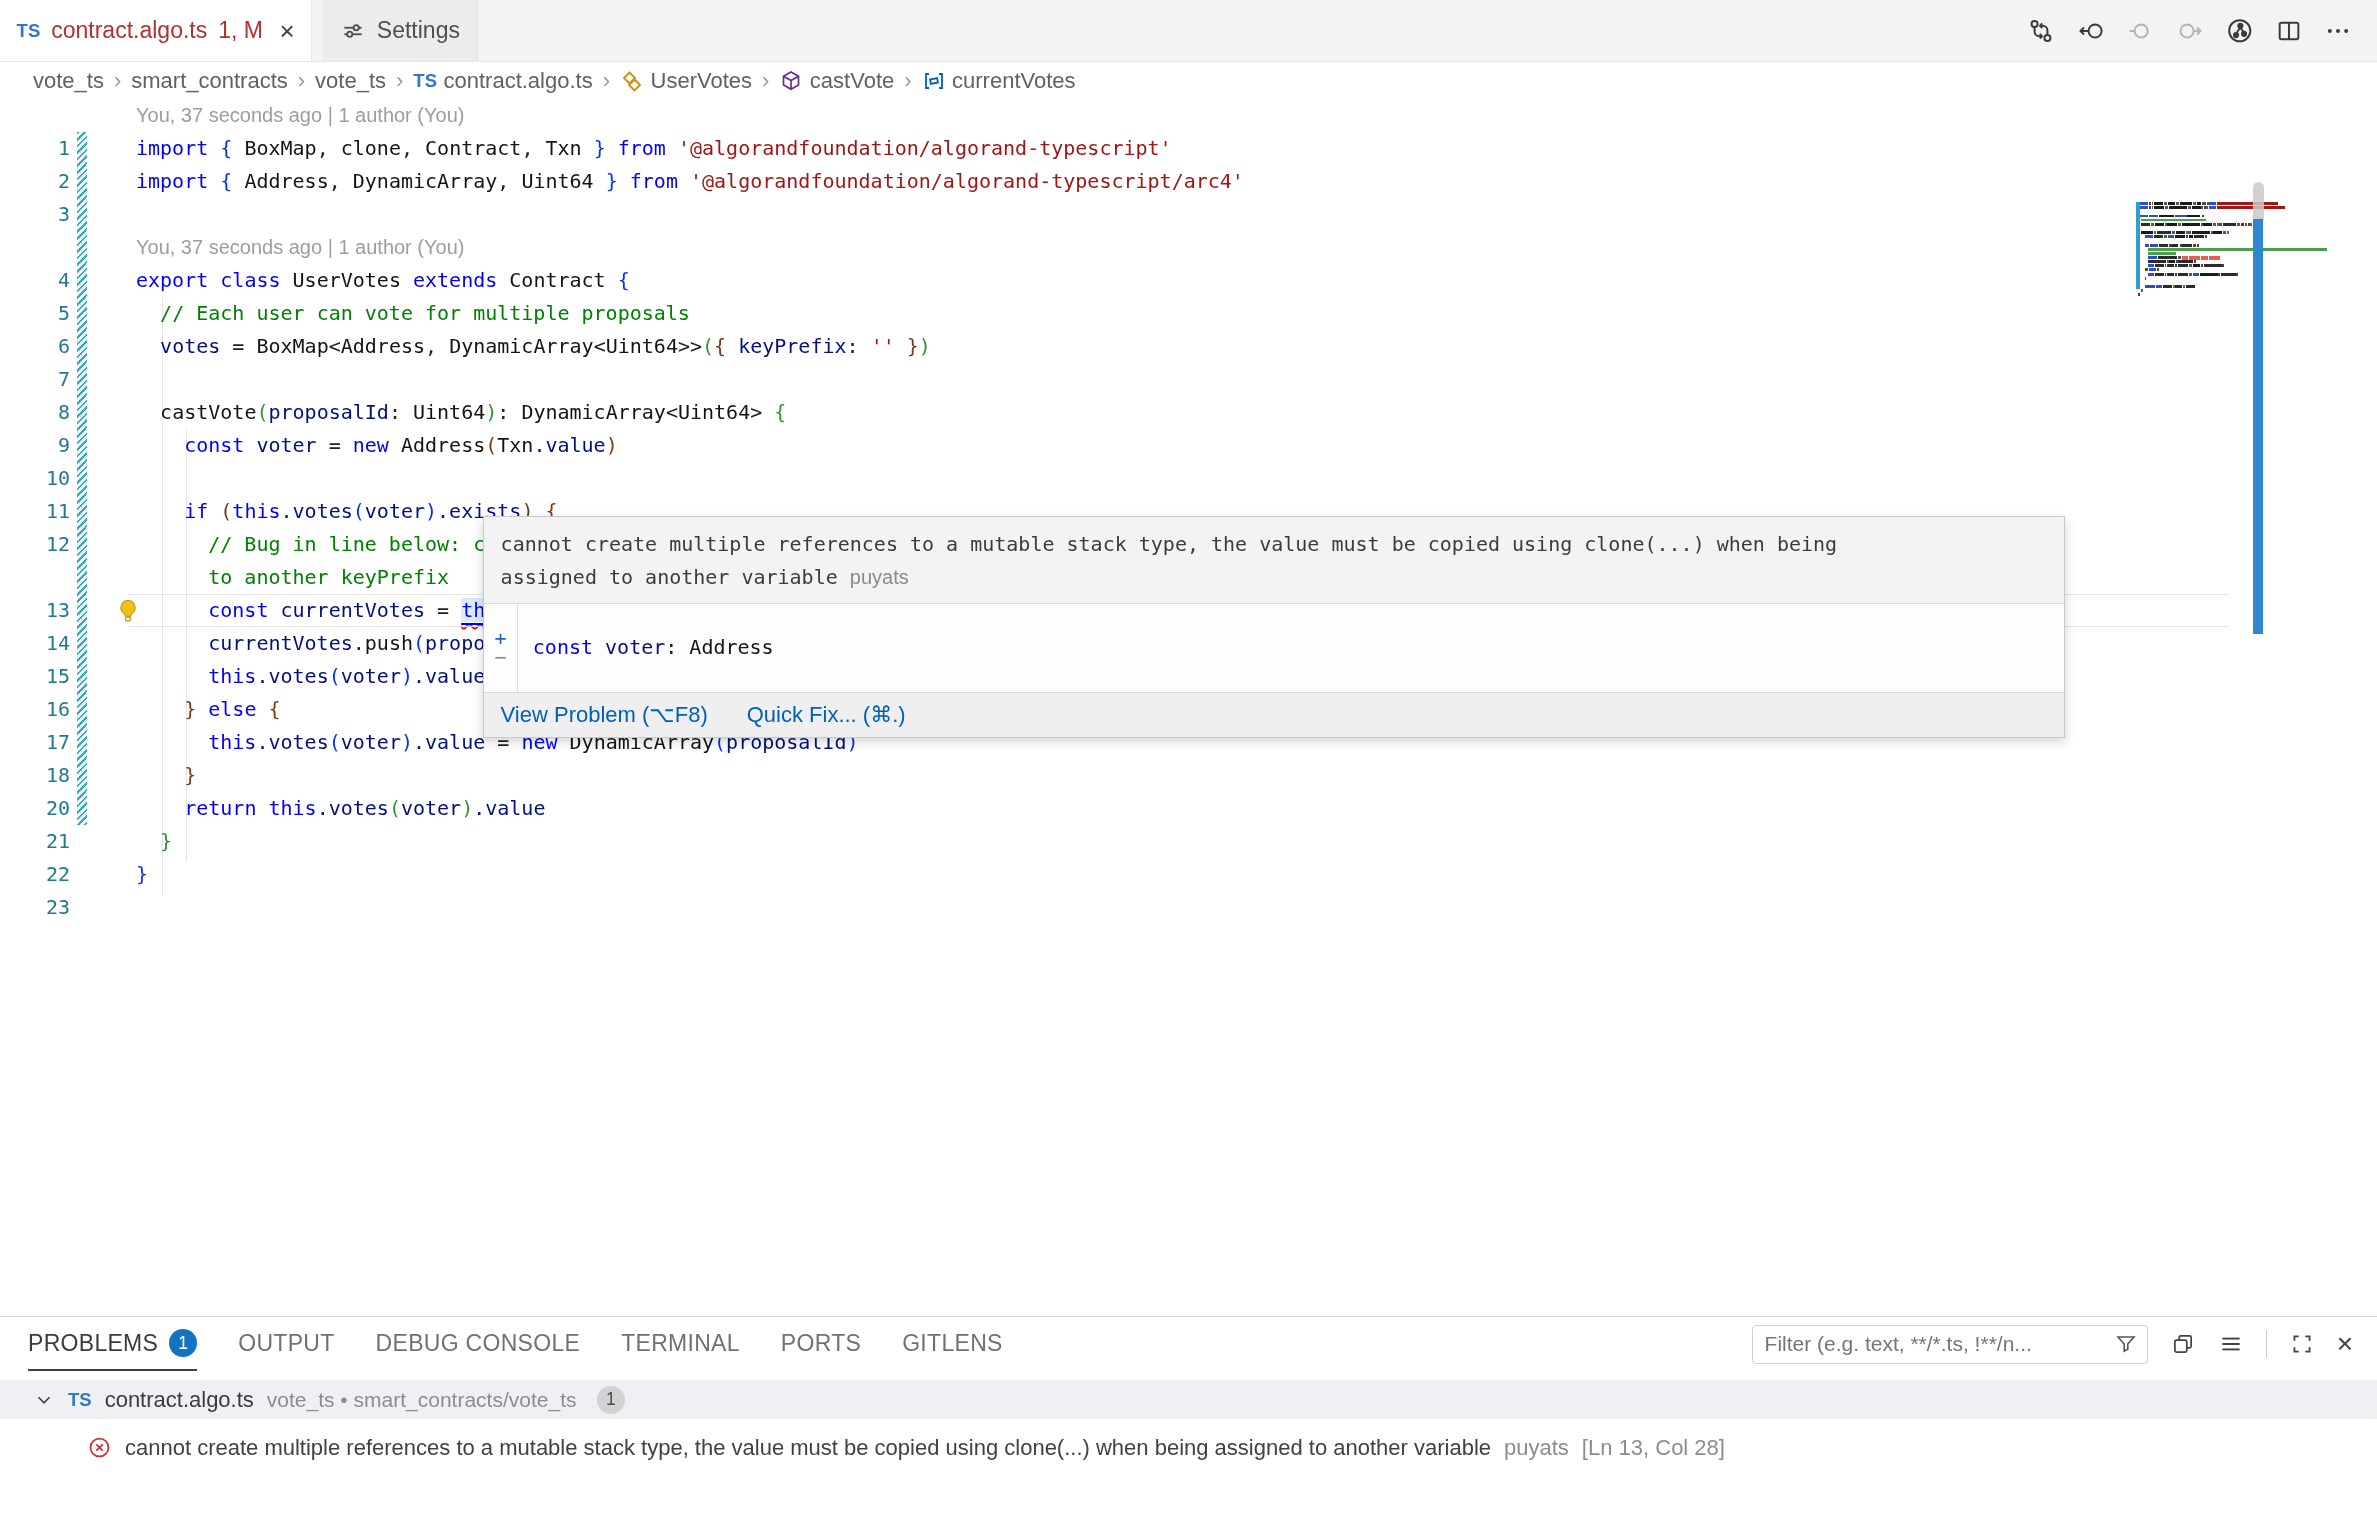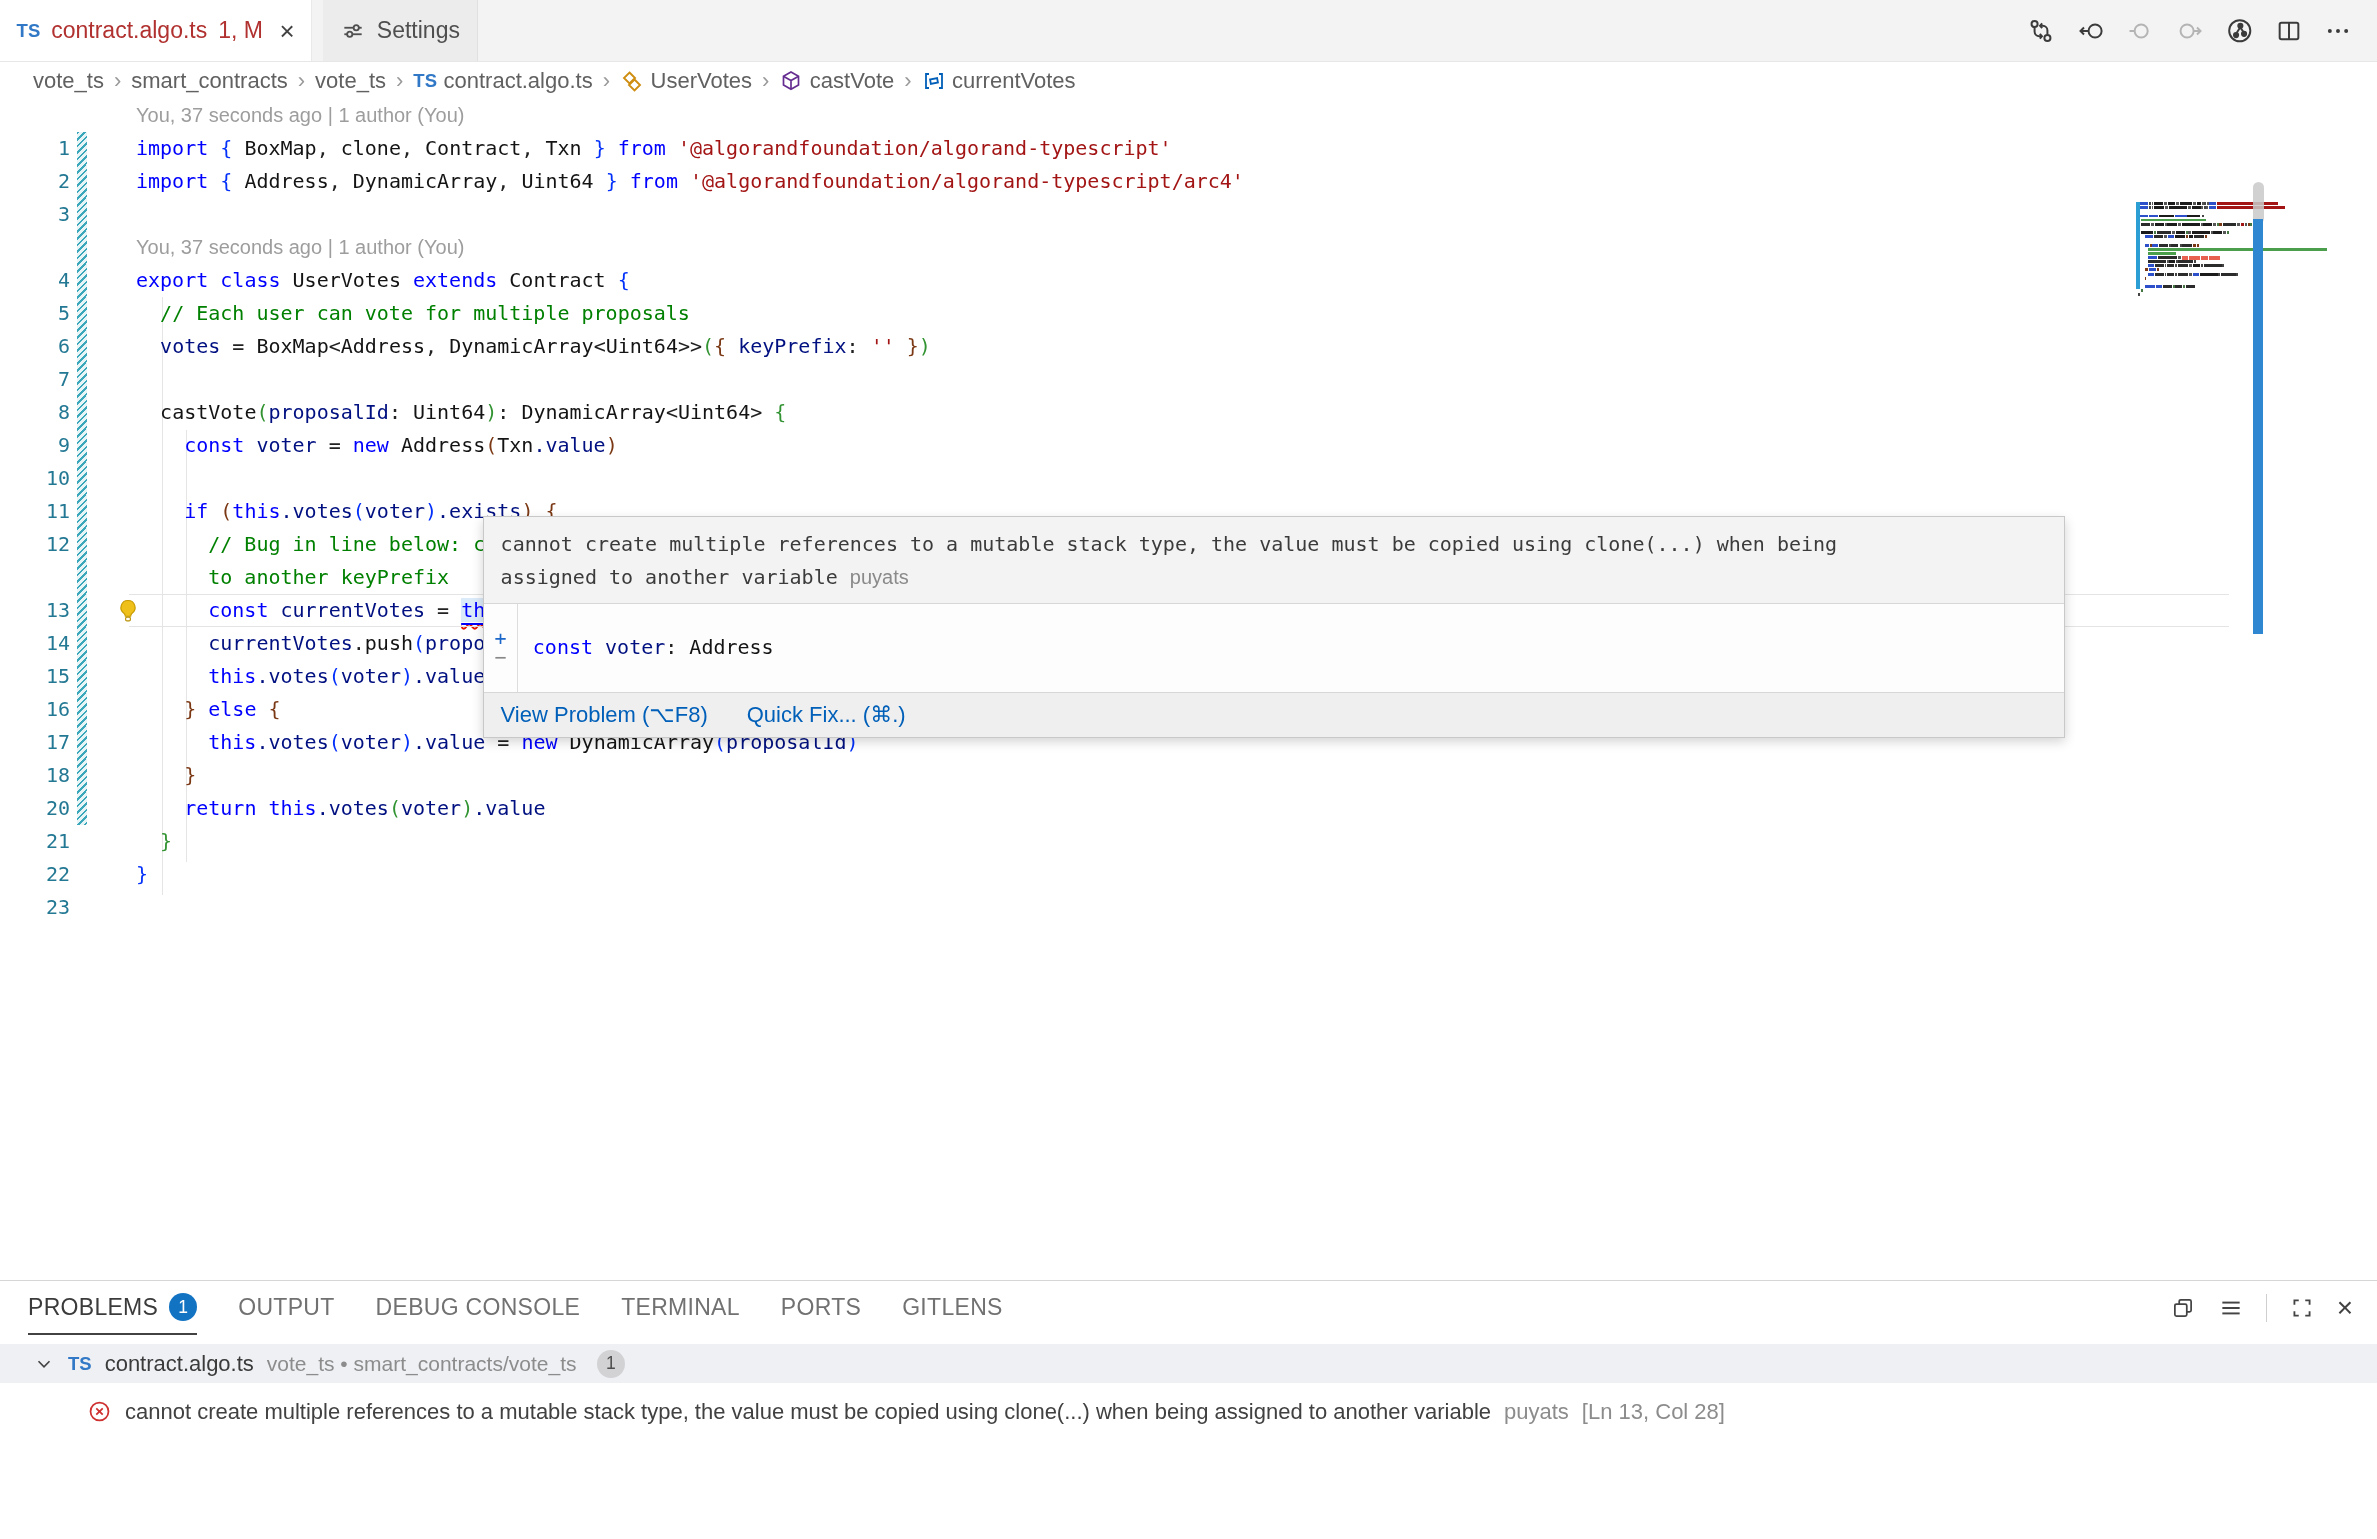--- a/index.html
+++ b/index.html
@@ -61,21 +61,21 @@
   .hover-src{color:#8a8a8a;font-family:"Liberation Sans",sans-serif;}
   .hover-code{display:flex;align-items:stretch;background:#fdfdfd;border-bottom:0.9px solid #d7d7d7;}
   .hover-pm{width:33px;flex:none;border-right:0.9px solid #ddd;display:flex;flex-direction:column;
             align-items:center;justify-content:center;line-height:18.5px;font-size:20px;}
   .hover-pm .plus{color:#1a66c9}.hover-pm .minus{color:#888}
   .hover-sugg{padding:8.3px 14.8px;line-height:31px;}
   .hover-actions{display:flex;gap:39px;padding:9.2px 16.6px;background:#efefef;
                  font-family:"Liberation Sans",sans-serif;font-size:22px;color:#005fb8;}
 
   
-  .panel{position:absolute;top:1280px;left:0;right:0;height:199px;background:#fff;
+  .panel{position:absolute;top:1316px;left:0;right:0;height:199px;background:#fff;
          border-top:0.9px solid #d6d6d6;}
   .panel-header{position:relative;height:54px;display:flex;align-items:center;padding-left:28px;gap:41px;}
   .ptab{height:51px;display:flex;align-items:center;gap:11px;font-size:23px;color:#717171;
         border-bottom:2.8px solid transparent;letter-spacing:0.3px;}
   .ptab.active{color:#3b3b3b;border-bottom-color:#424242;}
   .pbadge{width:28px;height:28px;border-radius:50%;background:#1273c3;color:#fff;font-size:17.5px;
           display:flex;align-items:center;justify-content:center;}
   .panel-controls{position:absolute;right:24px;top:0;height:54px;display:flex;align-items:center;gap:22px;}
   .filterbox{width:375px;height:37px;border:0.9px solid #cecece;border-radius:3.7px;background:#fff;
              display:flex;align-items:center;padding:0 9.2px;gap:7.4px;}
@@ -480,20 +480,28 @@
           <span>TERMINAL</span>
         </div>
       <div class="ptab">
           <span>PORTS</span>
         </div>
       <div class="ptab">
           <span>GITLENS</span>
         </div>
 
       <div class="panel-controls">
+        <div class="filterbox">
+          <input type="text" placeholder="Filter (e.g. text, **/*.ts, !**/n..." style="">
+          <span>
+            <svg width="24" height="24" viewBox="0 0 24 24" fill="none" stroke="#555" stroke-width="1.6">
+              <path d="M4 5h16l-6.2 7v5.2l-3.6 1.9v-7.1z"></path>
+            </svg>
+          </span>
+        </div>
         <span>
           <svg width="26" height="26" viewBox="0 0 24 24" fill="none" stroke="#444" stroke-width="1.6">
             <rect x="8.5" y="4.5" width="11" height="11" rx="1.5"></rect>
               <rect x="4.5" y="8.5" width="11" height="11" rx="1.5" fill="#fff"></rect>
           </svg>
         </span>
         <span>
           <svg width="26" height="26" viewBox="0 0 24 24" fill="none" stroke="#444" stroke-width="1.8">
             <line x1="4" y1="7" x2="20" y2="7"></line>
               <line x1="4" y1="12" x2="20" y2="12"></line>

